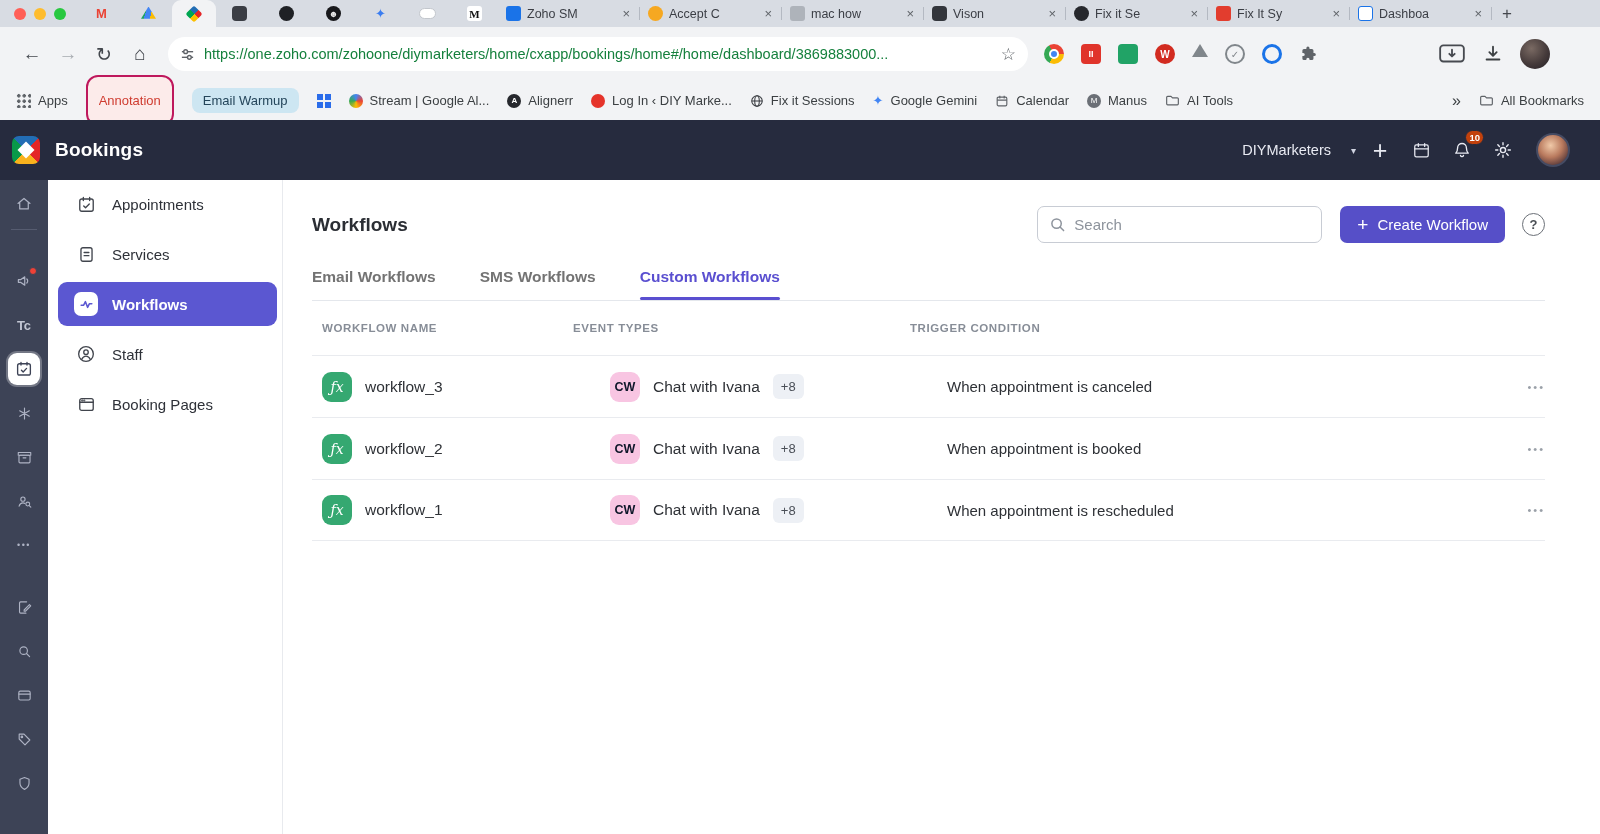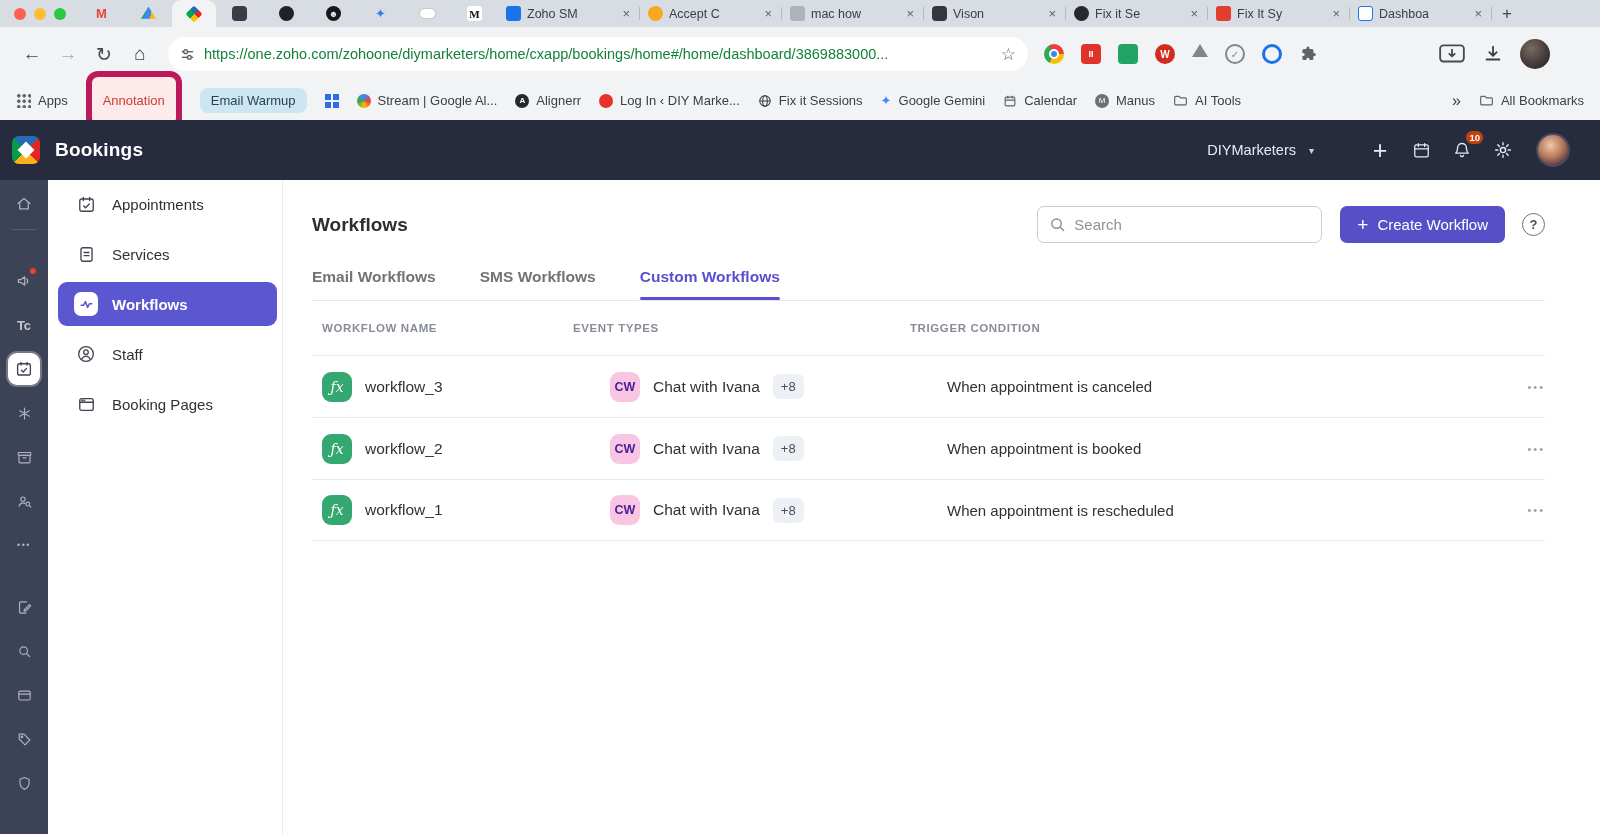--- a/index.html
+++ b/index.html
@@ -55,40 +55,40 @@
 .ext.tri{width:0;height:0;border-left:8px solid transparent;border-right:8px solid transparent;border-bottom:13px solid #80868b;border-radius:0}
 .ext.gcheck{border:2px solid #80868b;border-radius:50%;color:#80868b;font-size:10px}
 .ext.bluering{border:3px solid #1a73e8;border-radius:50%}
 .nav-right{margin-left:auto;display:flex;align-items:center;gap:16px}
 .browser-avatar{width:30px;height:30px;border-radius:50%;background:radial-gradient(circle at 38% 32%,#7a6a63,#463b3b 55%,#241f25 100%)}
 
 
 .bmbar{height:39px;background:#f2f3f5;display:flex;align-items:center;padding:0 16px;gap:18px;font-size:13px;color:#3c4043;flex:none}
 .bm{display:flex;align-items:center;gap:7px;white-space:nowrap;flex:none}
 .bm-label{max-width:132px;overflow:hidden;text-overflow:ellipsis}
-.bm.pill-red{background:#fcebea;border:6px solid #be185d;color:#cf3c30;padding:16px 11px;border-radius:12px}
+.bm.pill-red{background:#fcebea;border:2px solid #be185d;color:#cf3c30;padding:16px 11px;border-radius:12px}
 .bm.pill-blue{background:#cde6f2;color:#24455a;padding:5px 11px;border-radius:8px}
 .apps-grid{width:15px;height:15px;background-image:radial-gradient(circle,#5f6368 1.5px,transparent 1.6px);background-size:5.5px 5.5px}
 .blue-grid{width:14px;height:14px;background-image:linear-gradient(#2a6cea,#2a6cea),linear-gradient(#2a6cea,#2a6cea),linear-gradient(#2a6cea,#2a6cea),linear-gradient(#2a6cea,#2a6cea);background-size:6px 6px;background-position:0 0,8px 0,0 8px,8px 8px;background-repeat:no-repeat}
 .bm-circle{width:14px;height:14px;border-radius:50%;flex:none;display:flex;align-items:center;justify-content:center}
 .stream-ico{background:conic-gradient(#4285f4,#ea4335,#fbbc04,#34a853,#4285f4)}
 .alignerr-ico{background:#26282d;color:#fff;font-size:8px;font-weight:700}
 .reddot-ico{background:#e5332a}
 .manus-ico{background:#6b6f76;color:#fff;font-size:8px}
 .gemini-ico{color:#4285f4;font-size:13px}
 .bm-spacer{flex:1}
 .overflow-chev{font-size:16px;color:#3c4043}
 
 
 .appheader{height:60px;background:#262b3e;display:flex;align-items:center;padding:0 30px 0 12px;flex:none}
 .zlogo{width:28px;height:28px;border-radius:7px;background:conic-gradient(from 45deg,#e42527 0 25%,#f9b21d 25% 50%,#089949 50% 75%,#226db4 75%);position:relative;flex:none}
 .zlogo::after{content:"";position:absolute;inset:8px;background:#fff;transform:rotate(45deg)}
 .app-title{color:#fff;font-size:19px;font-weight:700;margin-left:15px;letter-spacing:.2px}
 .hspacer{flex:1}
-.workspace{color:#e8eaf2;font-size:14.5px;display:flex;align-items:center;gap:13px;margin-right:42px}
+.workspace{color:#e8eaf2;font-size:14.5px;display:flex;align-items:center;gap:20px;}
 .caret{font-size:10px;color:#cfd3e0}
 .hicon{width:34px;height:34px;display:flex;align-items:center;justify-content:center;color:#e8eaf2;position:relative;flex:none;margin-left:7px}
 .hicon.plus{font-size:25px;font-weight:300}
 .nbadge{position:absolute;top:-3px;right:-5px;background:#c2410c;color:#fff;font-size:9.5px;font-weight:700;min-width:18px;height:15px;border-radius:8px;display:flex;align-items:center;justify-content:center;padding:0 3px;border:1.5px solid #262b3e}
 .havatar{width:34px;height:34px;border-radius:50%;background:radial-gradient(circle at 42% 35%,#f0c9a8,#b97a5e 45%,#5a3a3a 80%,#30242c);border:2px solid #454b63;margin-left:16px;flex:none}
 
 
 .appbody{flex:1;display:flex;min-height:0;background:#fff}
 .rail{width:48px;background:#3d4356;display:flex;flex-direction:column;align-items:center;padding-top:2px;flex:none}
 .rail-item{width:48px;height:44px;display:flex;align-items:center;justify-content:center;position:relative;color:#aeb3c4;flex:none}
@@ -124,21 +124,21 @@
 .col-name{width:251px}
 .col-events{width:337px}
 .col-trigger{flex:1}
 .col-menu{width:40px}
 .trow{display:flex;height:62px;align-items:center;border-top:1px solid #e9ebef;padding-left:10px}
 .trow.last{border-bottom:1px solid #e9ebef}
 .name-cell{width:288px;display:flex;align-items:center;gap:13px}
 .fx{width:30px;height:30px;border-radius:9px;background:#35a871;color:#fff;display:flex;align-items:center;justify-content:center;font-size:14px;font-style:italic;font-family:"DejaVu Serif",serif;flex:none}
 .wname{font-size:15.5px;color:#2e3136}
 .events-cell{width:337px;display:flex;align-items:center;gap:13px}
-.cw{width:30px;height:30px;border-radius:9px;background:#f8c5e2;color:#4c1d95;display:flex;align-items:center;justify-content:center;font-size:12.5px;font-weight:700;flex:none}
+.cw{width:30px;height:30px;border-radius:9px;background:#f8c5e2;color:#0f172a;display:flex;align-items:center;justify-content:center;font-size:12.5px;font-weight:700;flex:none}
 .ename{font-size:15.5px;color:#2e3136}
 .plus8{background:#edf0f5;border-radius:6px;padding:5px 8px;font-size:13px;color:#4a4f57}
 .trigger-cell{flex:1;font-size:15px;color:#2e3136}
 .kebab{width:40px;color:#9aa0a8;font-size:11px;letter-spacing:2px;text-align:right}
 </style>
 </head>
 <body>
 
 <div class="screen">
 

